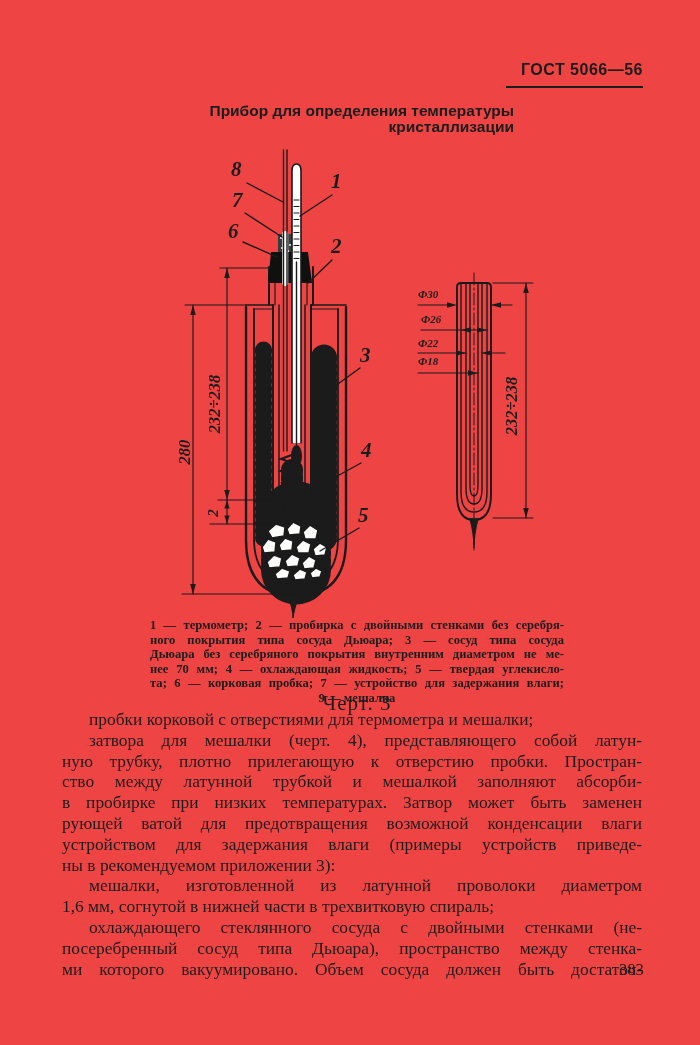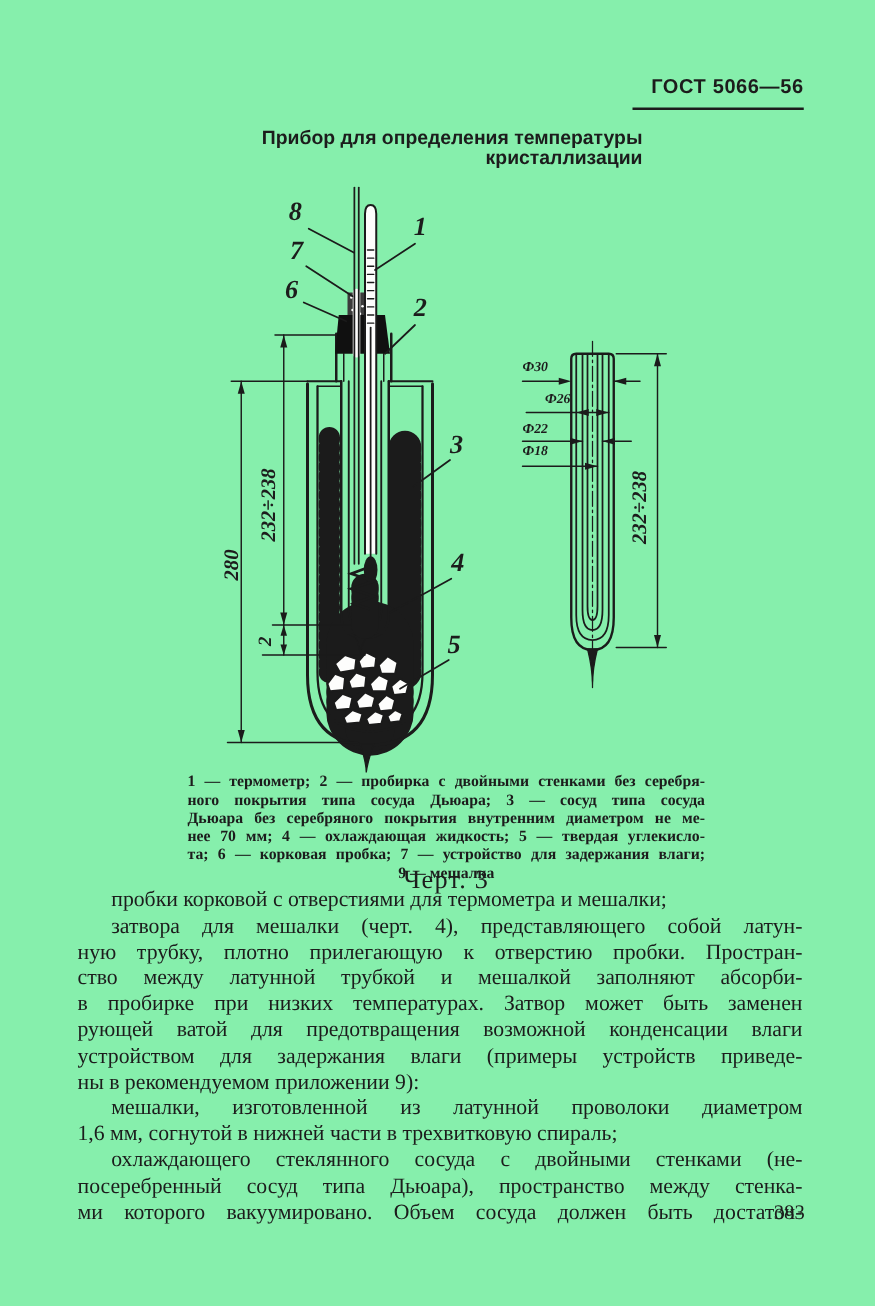--- a/index.html
+++ b/index.html
@@ -1,16 +1,16 @@
 <!DOCTYPE html>
 <html><head>
 <meta charset="utf-8">
 <style>
   html,body{margin:0;padding:0;background:#e8e8e8;}
-  .page{position:relative;width:700px;height:1045px;background:#86efac;overflow:hidden;
+  .page{position:relative;width:700px;height:1045px;background:#ef4444;overflow:hidden;
         font-family:"Liberation Serif",serif;color:#1c1c1c;}
   .abs{position:absolute;}
   
   .gost{left:505px;top:61px;width:138px;text-align:right;
         font-family:"Liberation Sans",sans-serif;font-weight:700;font-size:16px;letter-spacing:.5px;}
   .gost-rule{left:506px;top:86px;width:137px;height:2px;background:#1c1c1c;}
   
   .fig-title{left:150px;top:103px;width:364px;text-align:right;
         font-family:Liberation Sans, sans-serif;font-weight:700;font-size:15.5px;line-height:15.5px;}
   
@@ -192,21 +192,21 @@
   <span class="abs call" style="left:360px;top:346px;">3</span>
   <span class="abs call" style="left:361px;top:441px;">4</span>
   <span class="abs call" style="left:358px;top:506px;">5</span>
 
   <span class="abs dim rot" style="left:185px;top:452px;">280</span>
   <span class="abs dim rot" style="left:215px;top:404px;">232÷238</span>
   <span class="abs dim rot" style="left:213px;top:513px;font-size:15px;">2</span>
   <span class="abs dim rot" style="left:512px;top:406px;">232÷238</span>
 
   <span class="abs dia" style="left:418px;top:287px;">Ф30</span>
-  <span class="abs dia" style="left:436px;top:312px;">Ф26</span>
+  <span class="abs dia" style="left:421px;top:312px;">Ф26</span>
   <span class="abs dia" style="left:418px;top:336px;">Ф22</span>
   <span class="abs dia" style="left:418px;top:354px;">Ф18</span>
 
   <div class="abs caption">
     <div class="cj">1 — термометр; 2 — пробирка с двойными стенками без серебря-</div>
     <div class="cj">ного покрытия типа сосуда Дьюара; 3 — сосуд типа сосуда</div>
     <div class="cj">Дьюара без серебряного покрытия внутренним диаметром не ме-</div>
     <div class="cj">нее 70 мм; 4 — охлаждающая жидкость; 5 — твердая углекисло-</div>
     <div class="cj">та; 6 — корковая пробка; 7 — устройство для задержания влаги;</div>
     <div class="cc">9 — мешалка</div>
@@ -214,21 +214,21 @@
   <div class="abs chart-label">Черт. 3</div>
 
   <div class="abs bodytext">
     <div class="i">пробки корковой с отверстиями для термометра и мешалки;</div>
     <div class="i j">затвора для мешалки (черт. 4), представляющего собой латун-</div>
     <div class="j">ную трубку, плотно прилегающую к отверстию пробки. Простран-</div>
     <div class="j">ство между латунной трубкой и мешалкой заполняют абсорби-</div>
     <div class="j">в пробирке при низких температурах. Затвор может быть заменен</div>
     <div class="j">рующей ватой для предотвращения возможной конденсации влаги</div>
     <div class="j">устройством для задержания влаги (примеры устройств приведе-</div>
-    <div>ны в рекомендуемом приложении 9):</div>
+    <div>ны в рекомендуемом приложении 3):</div>
     <div class="i j">мешалки, изготовленной из латунной проволоки диаметром</div>
     <div>1,6 мм, согнутой в нижней части в трехвитковую спираль;</div>
     <div class="i j">охлаждающего стеклянного сосуда с двойными стенками (не-</div>
     <div class="j">посеребренный сосуд типа Дьюара), пространство между стенка-</div>
     <div class="j">ми которого вакуумировано. Объем сосуда должен быть достаточ-</div>
   </div>
 
   <div class="abs pagenum">383</div>
 
 </div>

